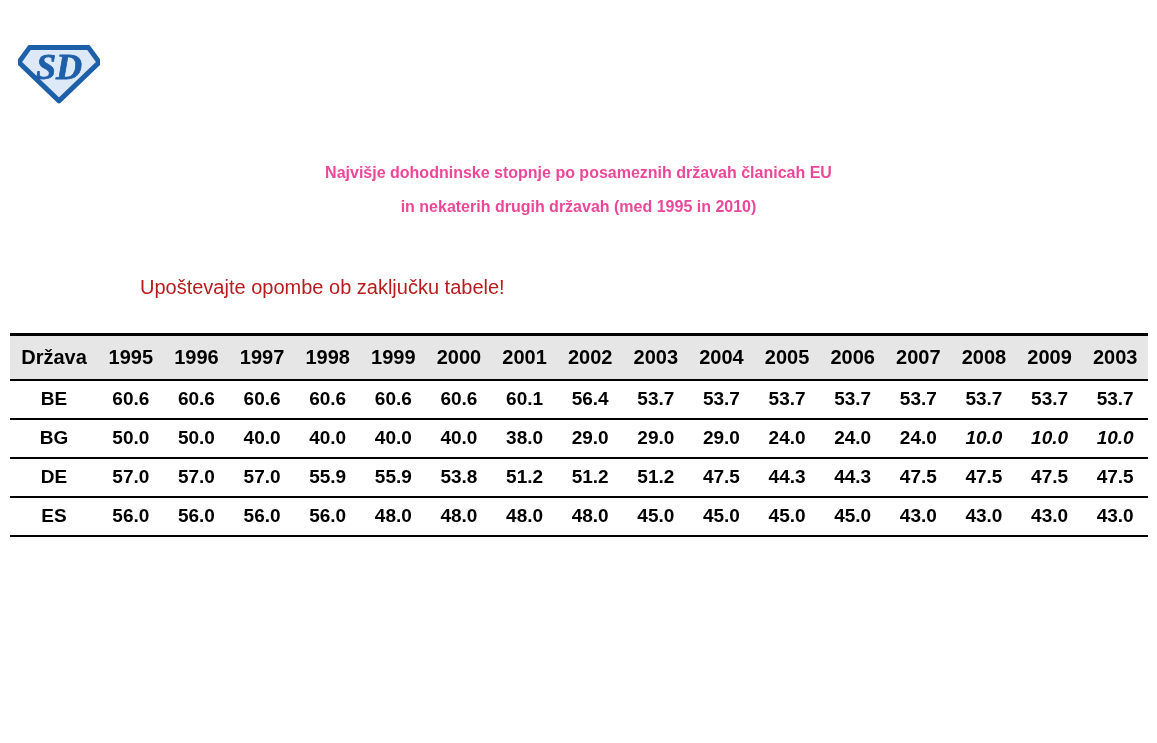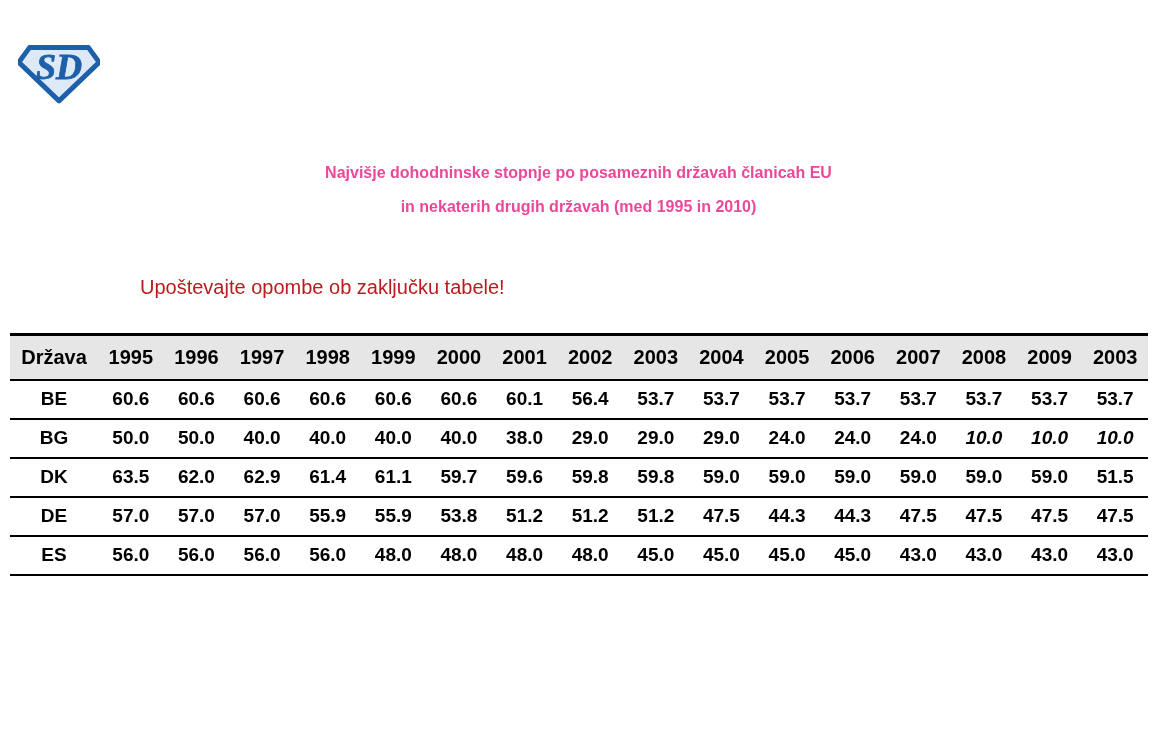--- a/index.html
+++ b/index.html
@@ -143,39 +143,20 @@
           <td>29.0</td>
           <td>29.0</td>
           <td>24.0</td>
           <td>24.0</td>
           <td>24.0</td>
           <td class="italic">10.0</td>
           <td class="italic">10.0</td>
           <td class="italic">10.0</td>
         </tr>
         <tr>
-          <td>DK</td>
-          <td>63.5</td>
-          <td>62.0</td>
-          <td>62.9</td>
-          <td>61.4</td>
-          <td>61.1</td>
-          <td>59.7</td>
-          <td>59.6</td>
-          <td>59.8</td>
-          <td>59.8</td>
-          <td>59.0</td>
-          <td>59.0</td>
-          <td>59.0</td>
-          <td>59.0</td>
-          <td>59.0</td>
-          <td>59.0</td>
-          <td>51.5</td>
-        </tr>
-        <tr>
           <td>DE</td>
           <td>57.0</td>
           <td>57.0</td>
           <td>57.0</td>
           <td>55.9</td>
           <td>55.9</td>
           <td>53.8</td>
           <td>51.2</td>
           <td>51.2</td>
           <td>51.2</td>

